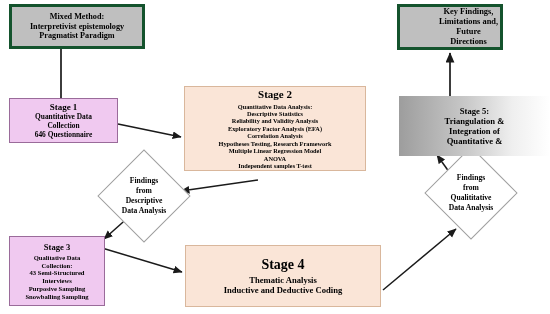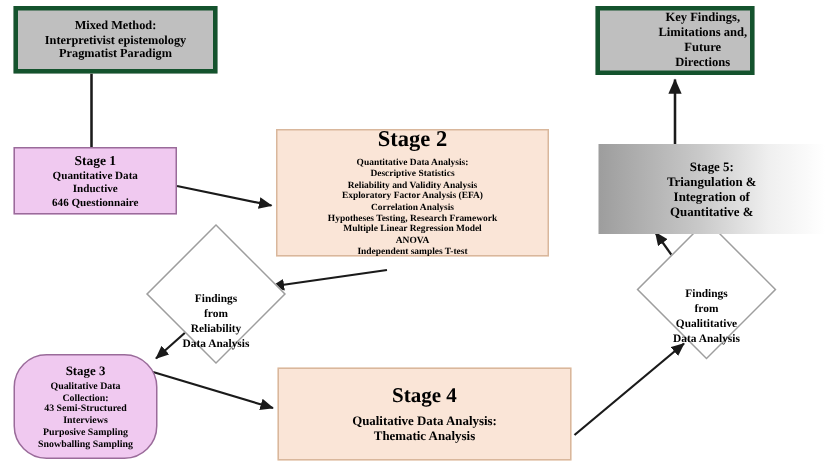--- a/index.html
+++ b/index.html
@@ -51,24 +51,24 @@
   
   #box-mixed{left:9px;top:4px;width:136px;height:45px;font-size:8.2px;}
   #box-mixed .ln{font-size:8.2px;}
 
   
   #box-stage1{left:9px;top:98px;width:109px;height:45px;font-size:7.4px;}
   #box-stage1 .ttl{font-size:9px;margin-bottom:1px;}
 
   
   #box-stage2{left:184px;top:86px;width:182px;height:85px;font-size:6.3px;}
-  #box-stage2 .ttl{font-size:15px;margin-bottom:2px;}
-
-  
-  #box-stage3{left:9px;top:236px;width:96px;height:70px;font-size:6.6px;border-radius:22px;}
+  #box-stage2 .ttl{font-size:11px;margin-bottom:2px;}
+
+  
+  #box-stage3{left:9px;top:236px;width:96px;height:70px;font-size:6.6px;}
   #box-stage3 .ttl{font-size:8.6px;margin-bottom:2px;}
 
   
   #box-stage4{left:185px;top:245px;width:196px;height:62px;font-size:8.6px;}
   #box-stage4 .ttl{font-size:14px;margin-bottom:2px;}
 
   
   #box-key{left:397px;top:4px;width:106px;height:46px;font-size:8.4px;padding-left:37px;}
 
   
@@ -81,21 +81,21 @@
     z-index:2;
   }
   .diamond .shape{
     position:absolute;left:0;top:0;width:100%;height:100%;
     background:#ffffff;
     border:1px solid #9e9e9e;
     transform:rotate(45deg);
     box-sizing:border-box;
   }
   .diamond .dlabel{
-    position:absolute;left:0;top:18px;width:100%;height:100%;
+    position:absolute;left:0;top:0;width:100%;height:100%;
     display:flex;flex-direction:column;align-items:center;justify-content:center;
     text-align:center;font-weight:bold;font-size:7.6px;line-height:1.3;
     color:#000;z-index:2;
   }
   #dia-quant{left:111px;top:163px;width:66px;height:66px;}
   #dia-qual{left:438px;top:160px;width:66px;height:66px;}
 </style>
 </head>
 <body>
 
@@ -127,21 +127,21 @@
 
   <div class="node gray" id="box-mixed">
     <div class="ln">Mixed Method:</div>
     <div class="ln">Interpretivist epistemology</div>
     <div class="ln">Pragmatist Paradigm</div>
   </div>
 
   <div class="node pink" id="box-stage1">
     <div class="ttl">Stage 1</div>
     <div class="ln">Quantitative Data</div>
-    <div class="ln">Inductive</div>
+    <div class="ln">Collection</div>
     <div class="ln">646 Questionnaire</div>
   </div>
 
   <div class="node peach" id="box-stage2">
     <div class="ttl">Stage 2</div>
     <div class="ln">Quantitative Data Analysis:</div>
     <div class="ln">Descriptive Statistics</div>
     <div class="ln">Reliability and Validity Analysis</div>
     <div class="ln">Exploratory Factor Analysis (EFA)</div>
     <div class="ln">Correlation Analysis</div>
@@ -156,43 +156,43 @@
     <div class="ln">Qualitative Data</div>
     <div class="ln">Collection:</div>
     <div class="ln">43 Semi-Structured</div>
     <div class="ln">Interviews</div>
     <div class="ln">Purposive Sampling</div>
     <div class="ln">Snowballing Sampling</div>
   </div>
 
   <div class="node peach" id="box-stage4">
     <div class="ttl">Stage 4</div>
-    <div class="ln">Qualitative Data Analysis:</div>
     <div class="ln">Thematic Analysis</div>
+    <div class="ln">Inductive and Deductive Coding</div>
   </div>
 
   <div class="node grad" id="box-stage5">
     <div class="ttl">Stage 5:</div>
     <div class="ln">Triangulation &amp;</div>
     <div class="ln">Integration of</div>
     <div class="ln">Quantitative &amp;</div>
   </div>
 
   <div class="node gray" id="box-key">
     <div class="ln">Key Findings,</div>
     <div class="ln">Limitations and,</div>
     <div class="ln">Future Directions</div>
   </div>
 
   <div class="diamond" id="dia-quant">
     <div class="shape"></div>
     <div class="dlabel">
       <div>Findings</div>
       <div>from</div>
-      <div>Reliability</div>
+      <div>Descriptive</div>
       <div>Data Analysis</div>
     </div>
   </div>
 
   <div class="diamond" id="dia-qual">
     <div class="shape"></div>
     <div class="dlabel">
       <div>Findings</div>
       <div>from</div>
       <div>Qualititative</div>

